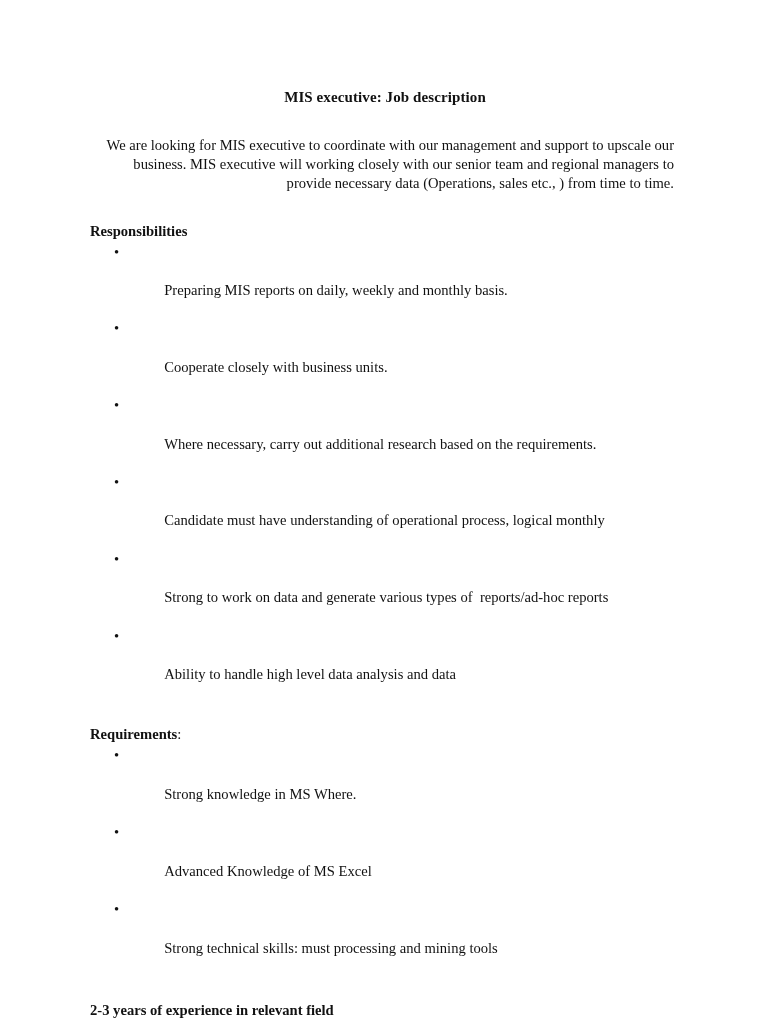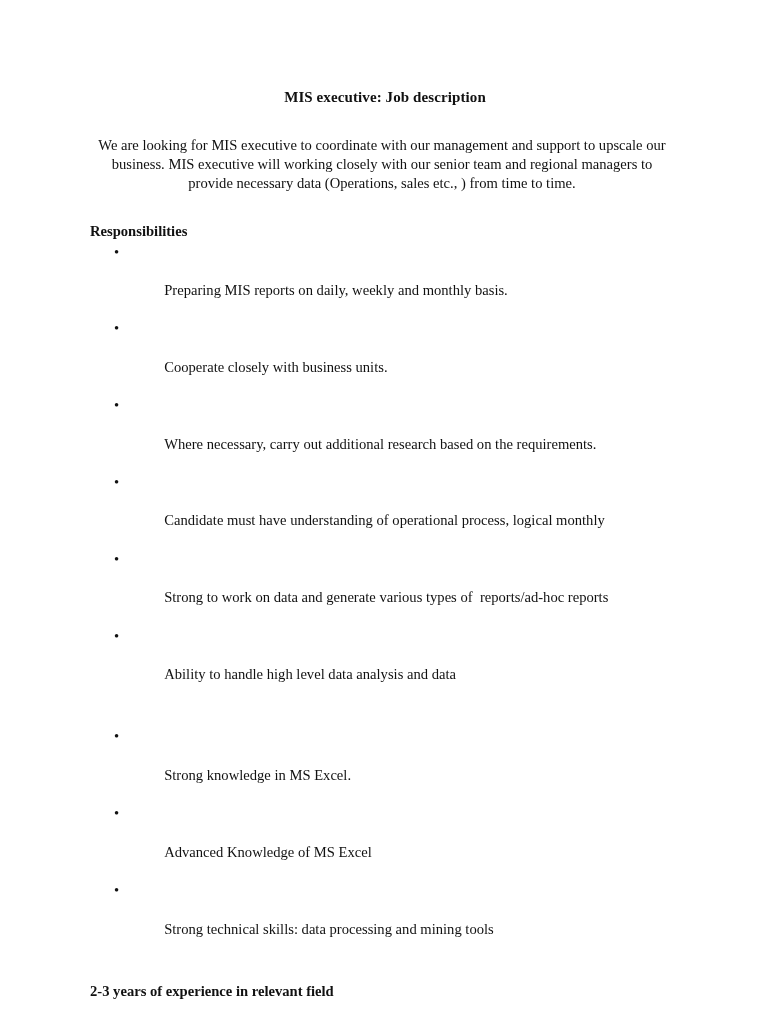--- a/index.html
+++ b/index.html
@@ -41,21 +41,21 @@
     letter-spacing: 0.1px;
     margin: 0;
     padding-left: 6px;
   }
 
   .intro {
     margin: 0;
     padding: 0;
     font-size: 14.6px;
     line-height: 19.2px;
-    text-align: center;
+    text-align: right;
     margin-top: 29px;
   }
 
   .section-heading {
     font-weight: bold;
     font-size: 14.6px;
     line-height: 19px;
     margin: 0;
   }
 
@@ -133,33 +133,36 @@
         <span>Strong to work on data and generate various types of  reports/ad-hoc reports</span>
       </li>
       <li>
         <span class="bullet-dot">•</span>
         <span>Ability to handle high level data analysis and data</span>
       </li>
     </ul>
 
     <div class="gap-before-requirements"></div>
 
+    <div class="section-heading">
+      <span>Requirements</span><span class="colon">:</span>
+    </div>
 
     <ul class="bullets">
       <li>
         <span class="bullet-dot">•</span>
-        <span>Strong knowledge in MS Excel.</span>
+        <span>Strong knowledge in MS Where.</span>
       </li>
       <li>
         <span class="bullet-dot">•</span>
         <span>Advanced Knowledge of MS Excel</span>
       </li>
       <li>
         <span class="bullet-dot">•</span>
-        <span>Strong technical skills: data processing and mining tools</span>
+        <span>Strong technical skills: must processing and mining tools</span>
       </li>
     </ul>
 
     <div class="gap-before-experience"></div>
 
     <div class="experience-line">2-3 years of experience in relevant field</div>
 
     <div class="gap-before-location"></div>
 
   </div>

